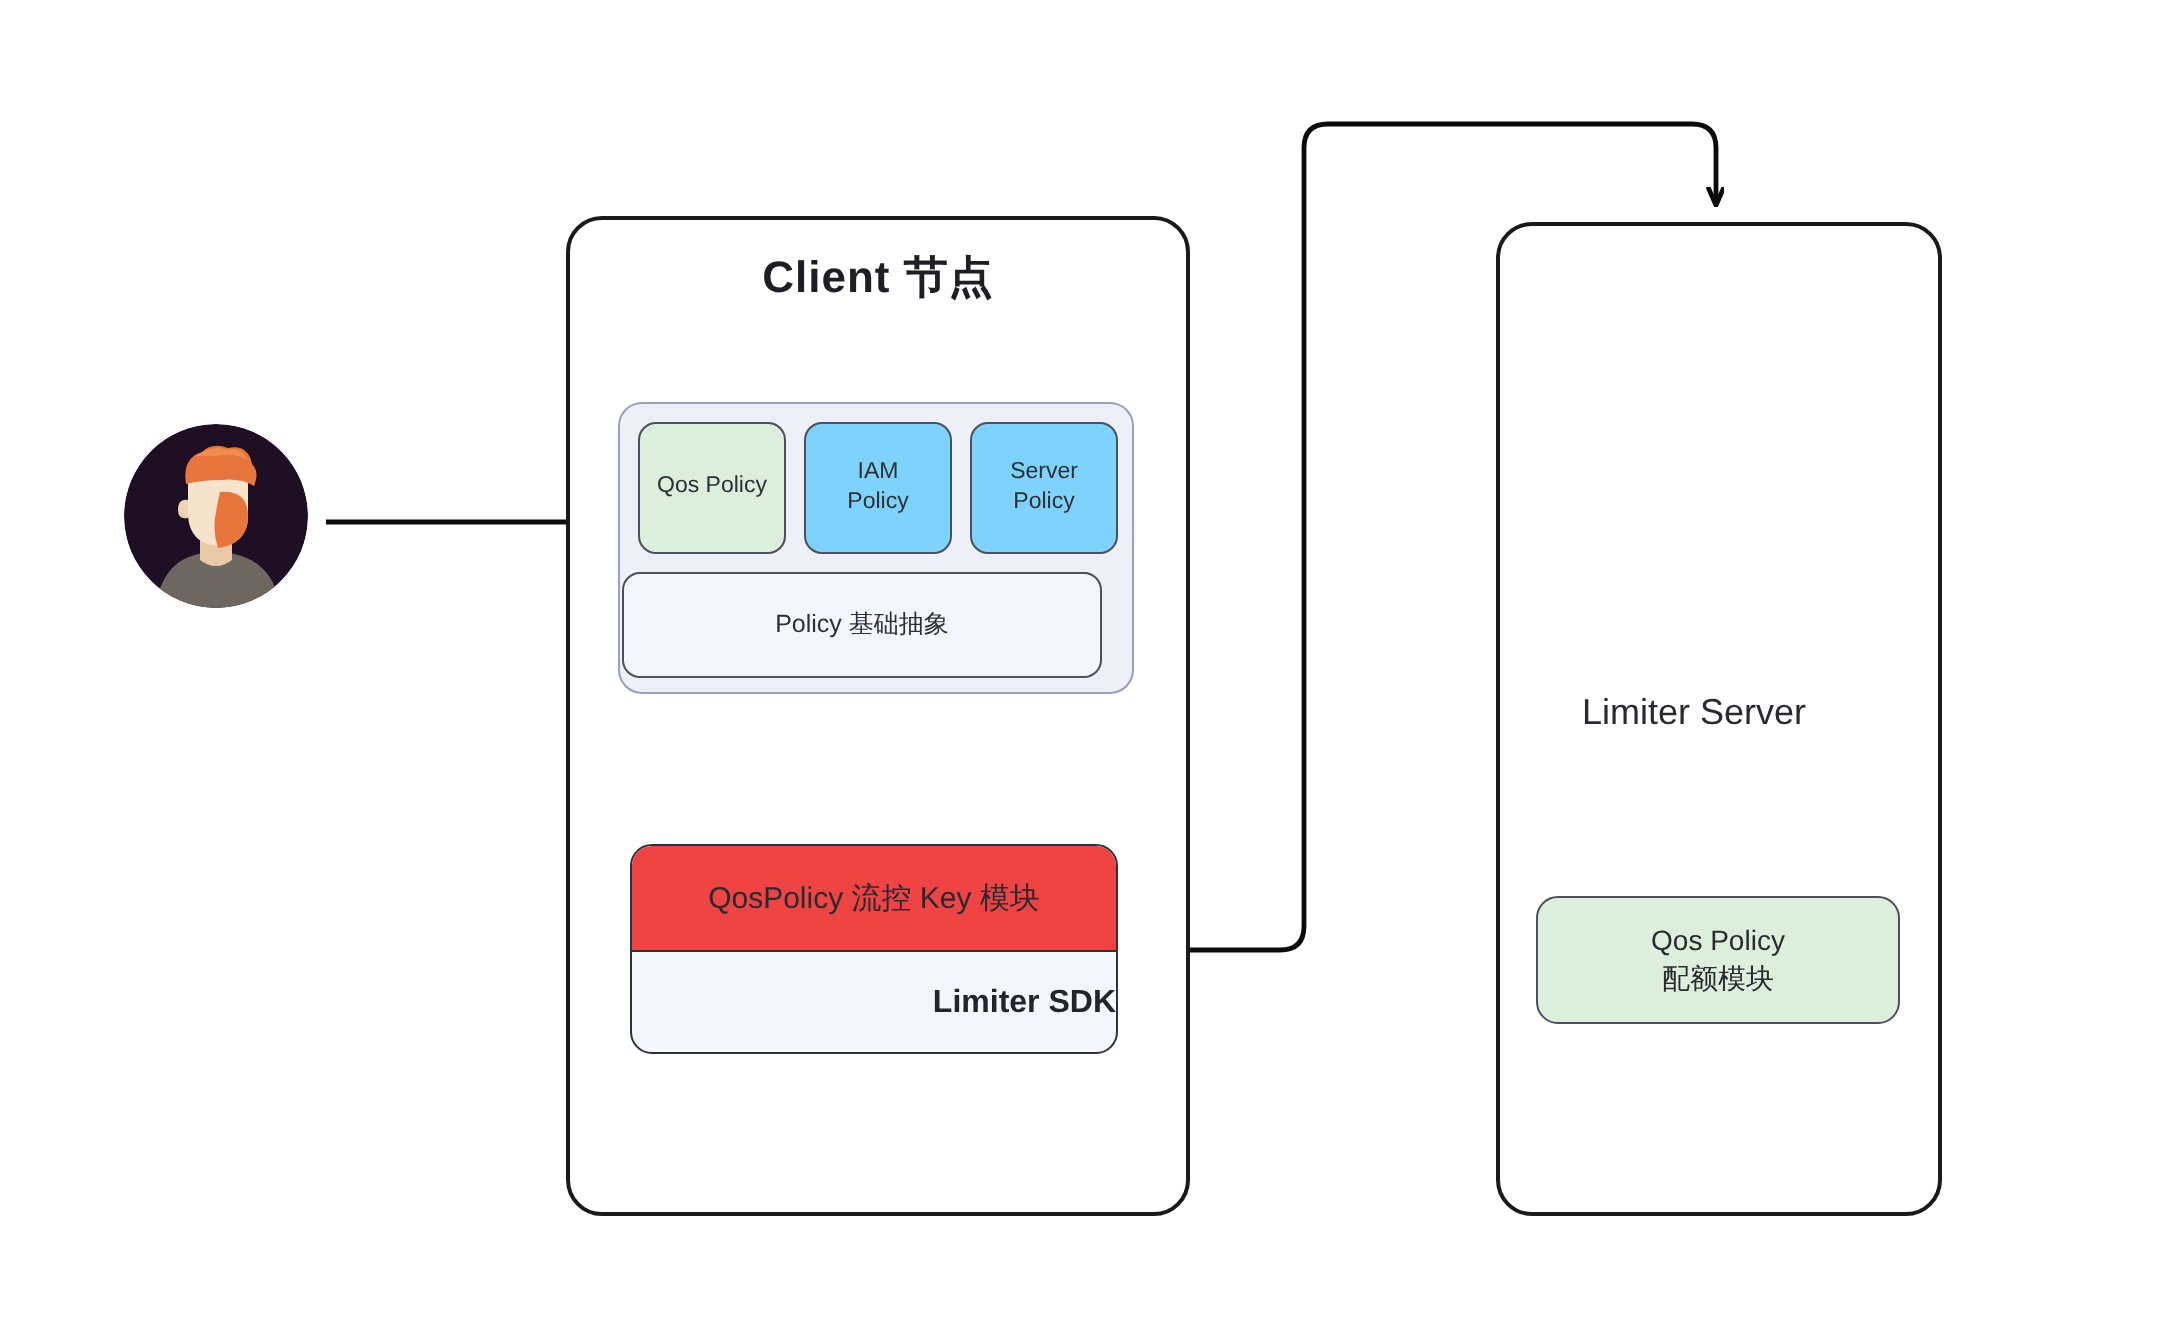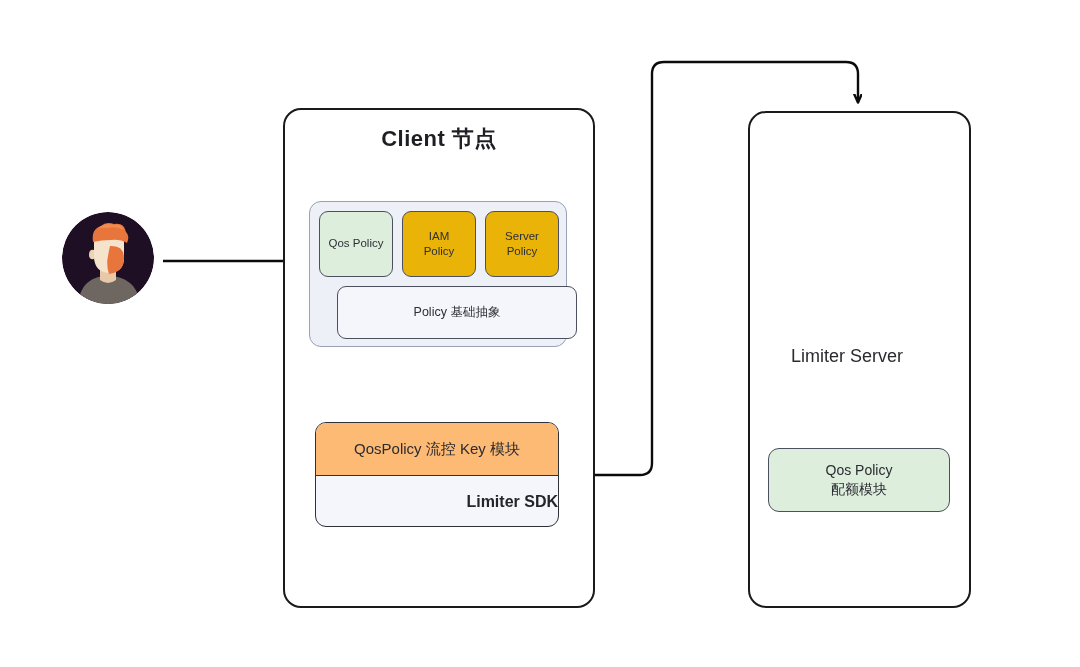--- a/index.html
+++ b/index.html
@@ -78,37 +78,37 @@
     left: 9px; top: 9px;
     width: 240px;
     display: flex;
     gap: 9px;
   }
   .policy-chip {
     width: 74px;
     height: 66px;
     border: 1.3px solid #4b4f5e;
     border-radius: 9px;
-    background: #eab308;
+    background: #7dd3fc;
     box-sizing: border-box;
     display: flex;
     align-items: center;
     justify-content: center;
     text-align: center;
     font-size: 11.5px;
     line-height: 1.32;
     color: #2e2f35;
     padding: 0 3px;
   }
   .policy-chip.green {
     background: #ddeedd;
   }
   #policy-abstract {
     position: absolute;
-    left: 27px; top: 84px;
+    left: 1px; top: 84px;
     width: 240px; height: 53px;
     border: 1.3px solid #4b4f5e;
     border-radius: 9px;
     background: #f4f6fc;
     box-sizing: border-box;
     display: flex;
     align-items: center;
     justify-content: center;
     font-size: 12.5px;
     color: #2e2f35;
@@ -120,21 +120,21 @@
     left: 315px; top: 422px;
     width: 244px; height: 105px;
     border: 1.6px solid #2f3138;
     border-radius: 11px;
     background: #f4f6fc;
     box-sizing: border-box;
     overflow: hidden;
   }
   #sdk-key-module {
     height: 52px;
-    background: #fdba74;
+    background: #ef4444;
     border-bottom: 1.4px solid #2f3138;
     display: flex;
     align-items: center;
     justify-content: center;
     font-size: 15px;
     color: #2a2b31;
   }
   #sdk-limiter {
     height: 51px;
     display: flex;

